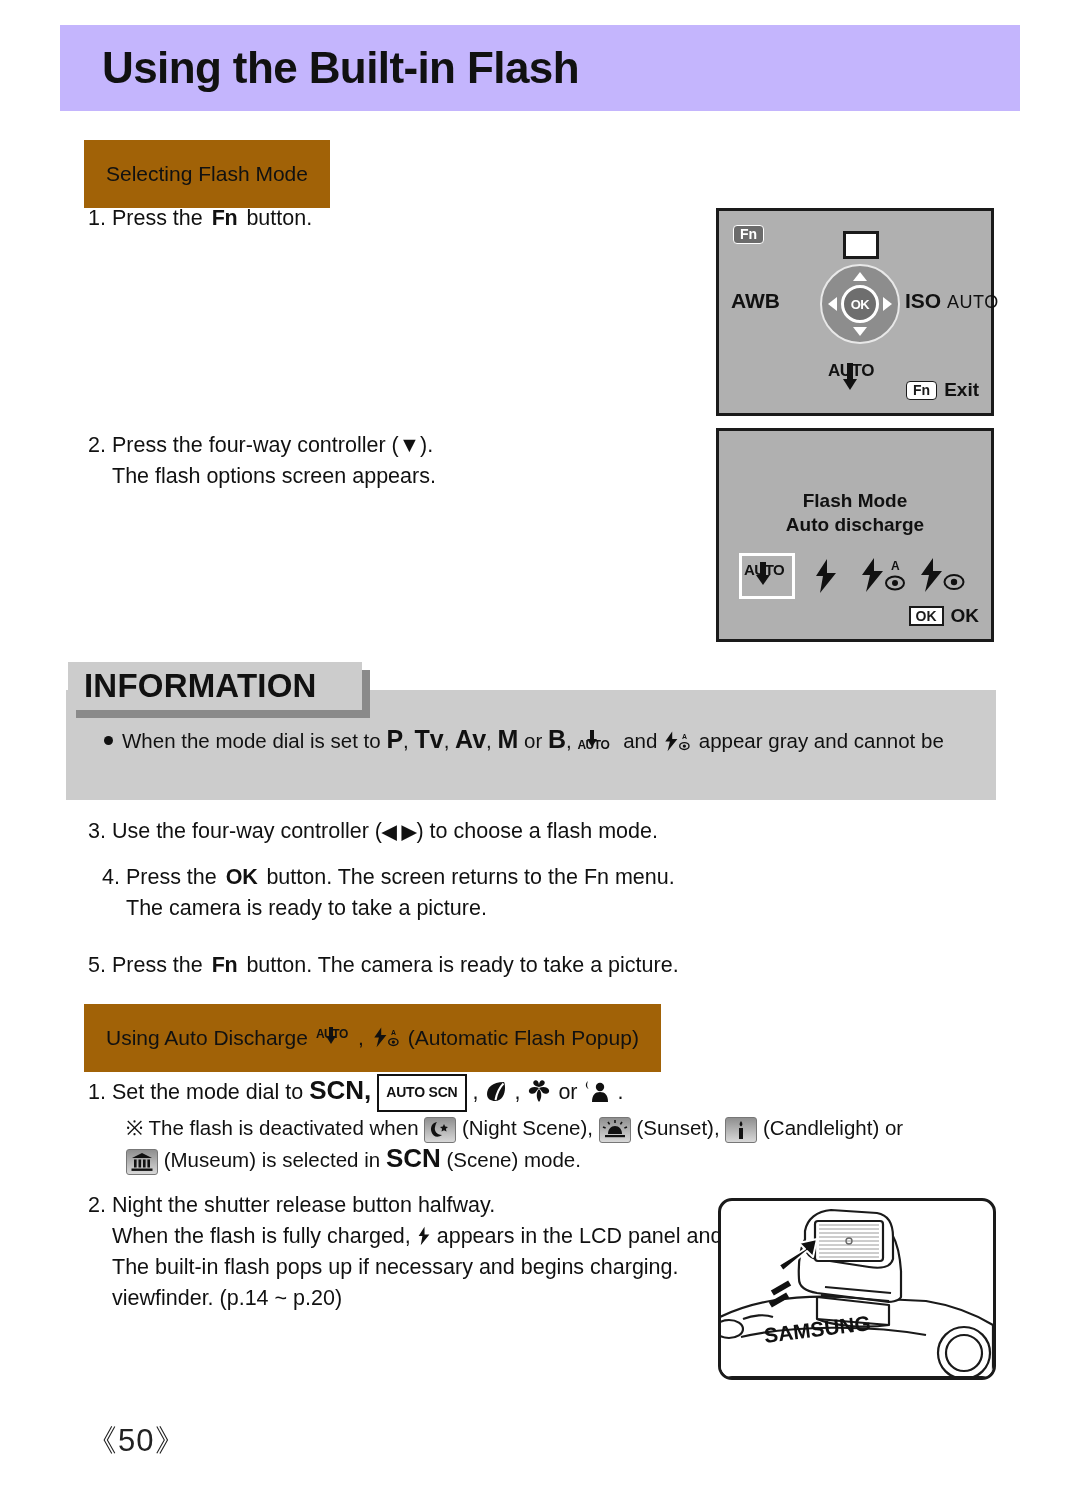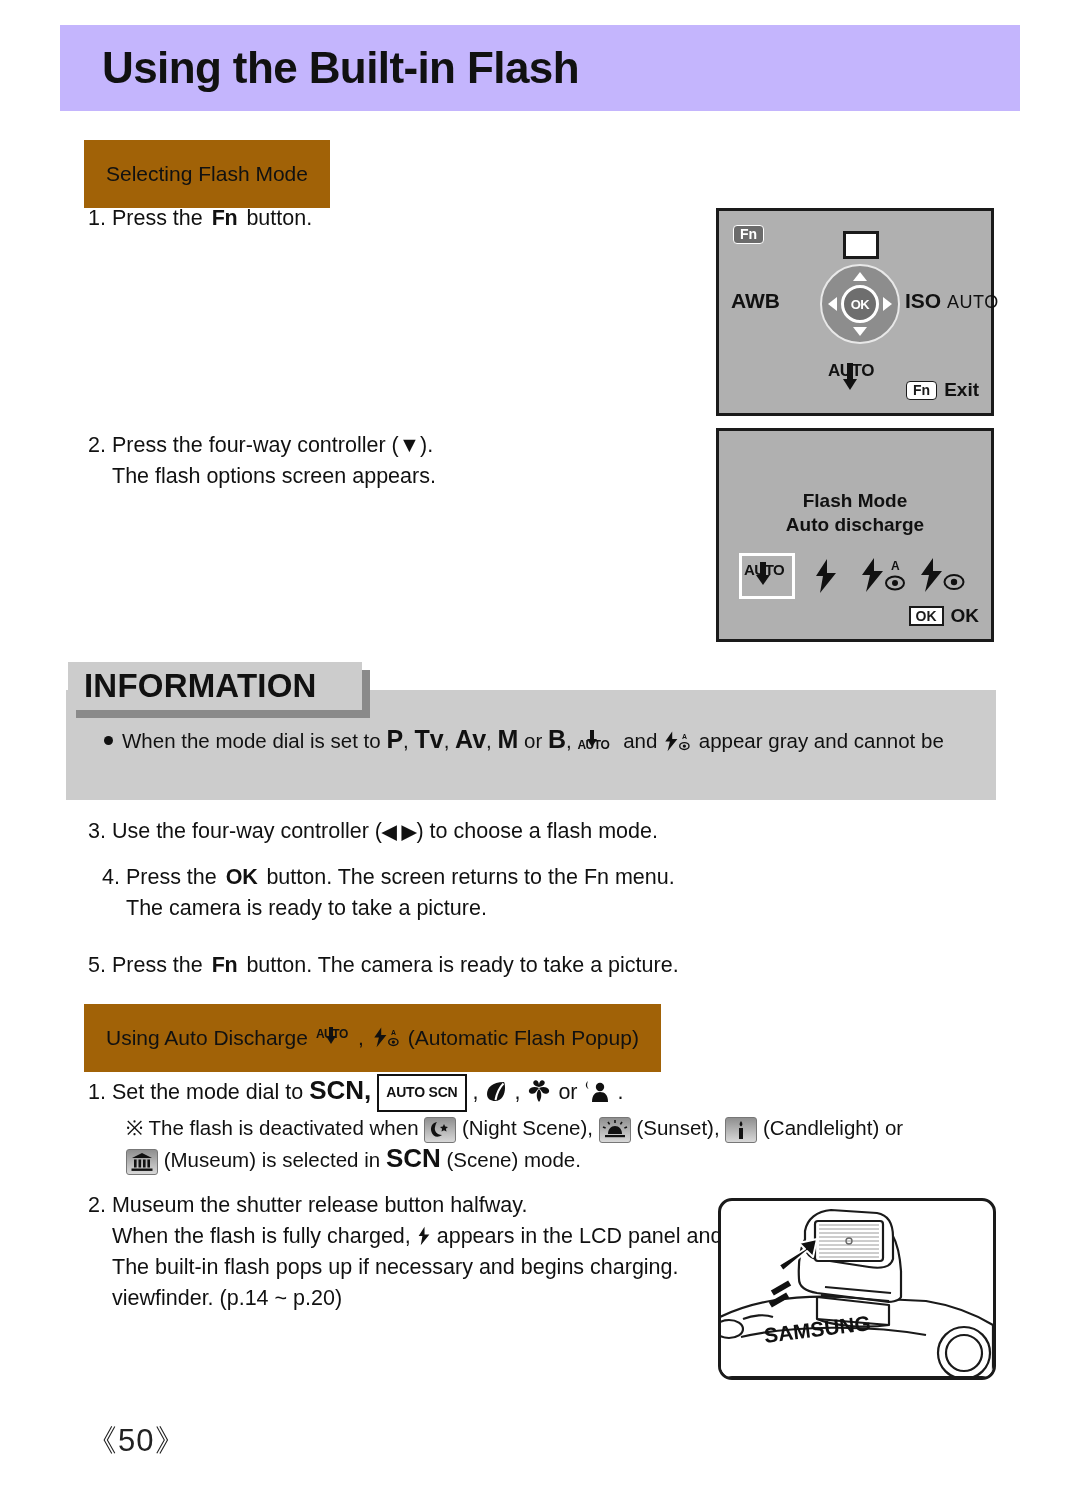--- a/index.html
+++ b/index.html
@@ -565,21 +565,21 @@
     </span>
     <span>(Museum) is selected in</span>
     <span style="font-size:26px;font-weight:bold;">SCN</span>
     <span>(Scene) mode.</span>
   </span>
 </div>
 
 <div class="step" id="ad-step2">
   <span class="ln">
     <span>2.</span>
-    <span>Museum the shutter release button halfway.</span>
+    <span>Night the shutter release button halfway.</span>
   </span>
   <span class="ln indent">
     <span>When the flash is fully charged,</span>
     <svg width="14" height="22" viewBox="0 0 26 36" style="vertical-align:-4px;">
       <path d="M14 1 L3 18 L10 18 L7 35 L23 15 L14 15 Z" fill="#111"></path>
     </svg>
     <span>appears in the LCD panel and</span>
   </span>
   <span class="ln indent">The built-in flash pops up if necessary and begins charging.</span>
   <span class="ln indent">viewfinder. (p.14 ~ p.20)</span>

